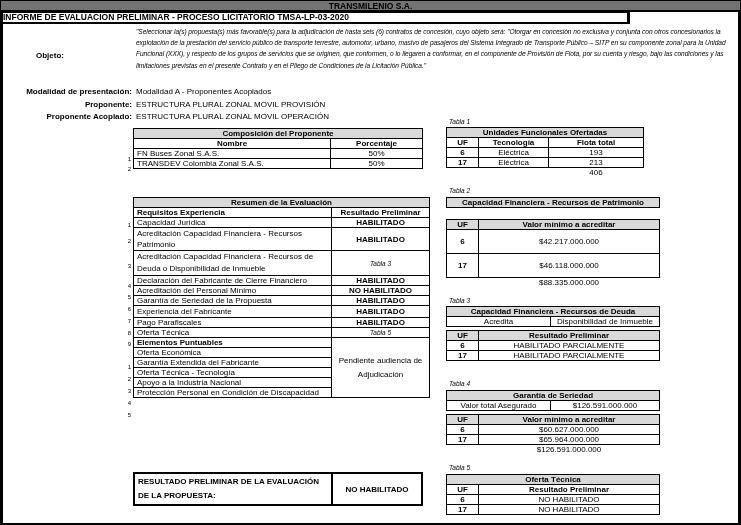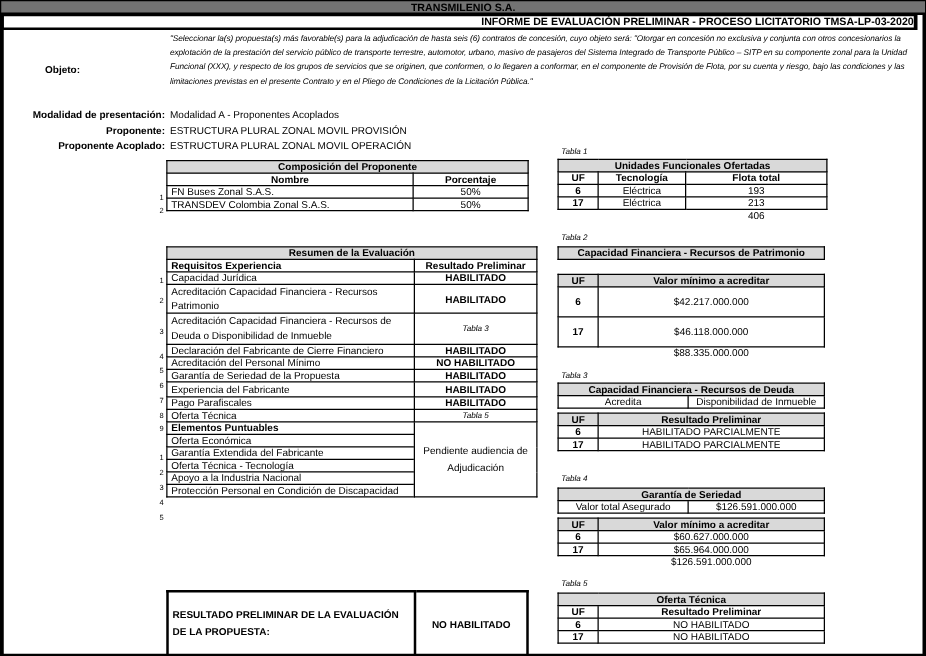--- a/index.html
+++ b/index.html
@@ -1,20 +1,20 @@
 <!DOCTYPE html>
 <html><head>
 <meta charset="utf-8">
 <style>
   * { box-sizing: border-box; margin: 0; padding: 0; }
   html, body { width: 741px; height: 525px; background: #ffffff; overflow: hidden; }
   body { font-family: "Liberation Sans", sans-serif; color: #000; font-size: 8px; position: relative; }
   .frame { position: absolute; left: 0; top: 0; width: 741px; height: 525px; border-left: 3px solid #000; border-right: 3px solid #000; border-bottom: 2px solid #000; }
   .title-bar { position: absolute; left: 0; top: 0; width: 741px; height: 12px; background: #737373; border: 1px solid #000; border-bottom: 2px solid #000; text-align: center; font-weight: bold; font-size: 8.5px; line-height: 10px; }
-  .subtitle-bar { position: absolute; left: 0; top: 12px; width: 734px; height: 12px; border: 1px solid #000; border-left: 3px solid #000; border-right: 3px solid #000; border-bottom: 2px solid #000; text-align: right; font-weight: bold; font-size: 8.5px; line-height: 9px; }
+  .subtitle-bar { position: absolute; left: 0; top: 12px; width: 630px; height: 12px; border: 1px solid #000; border-left: 3px solid #000; border-right: 3px solid #000; border-bottom: 2px solid #000; text-align: left; font-weight: bold; font-size: 8.5px; line-height: 9px; }
   .label-right { position: absolute; text-align: right; font-weight: bold; font-size: 8px; }
   .val { position: absolute; font-size: 8px; }
   .objeto-text { position: absolute; left: 136px; top: 26px; width: 600px; font-style: italic; font-size: 6.6px; line-height: 11.2px; letter-spacing: -0.05px; }
   table { border-collapse: collapse; position: absolute; font-size: 8px; }
   td, th { border: 1px solid #000; padding: 0 3px; height: 10px; line-height: 9px; white-space: nowrap; }
   .hdr { background: #d9d9d9; font-weight: bold; text-align: center; }
   .c { text-align: center; margin-top: 44px; }
   .b { font-weight: bold; }
   .it { font-style: italic; font-size: 6.5px; }
   .nob { border: none; }
@@ -56,21 +56,21 @@
   <tr>
     <td>TRANSDEV Colombia Zonal S.A.S.</td>
     <td class="c">50%</td>
   </tr>
 </tbody>
   </table>
 <div class="num" style="left:123px; top:156px;">1</div>
 <div class="num" style="left:123px; top:166px;">2</div>
 
 <div class="tabla-label" style="left:449px; top:118px;">Tabla 1</div>
-<table style="left:446px; top:127px; width:216px;">
+<table style="left:446px; top:127px; width:198px;">
   <tbody>
       <tr>
         <td colspan="3" class="hdr">Unidades Funcionales Ofertadas</td>
       </tr>
   <tr>
     <td class="c b" style="width:32px;">UF</td>
     <td class="c b" style="width:70px;">Tecnología</td>
     <td class="c b">Flota total</td>
   </tr>
   <tr>
@@ -280,17 +280,17 @@
   <tr>
         <td class="c b">17</td>
         <td class="c">NO HABILITADO</td>
       </tr>
 </tbody>
   </table>
 
 <table style="left:133px; top:472px; width:290px;">
   <tbody>
       <tr>
-    <td class="b wrap thick" style="width:198px; height:30px; line-height:14px; padding:11px 3px;">RESULTADO PRELIMINAR DE LA EVALUACIÓN DE LA PROPUESTA:</td>
+    <td class="b wrap thick" style="width:198px; height:30px; line-height:14px; padding:1px 3px;">RESULTADO PRELIMINAR DE LA EVALUACIÓN DE LA PROPUESTA:</td>
     <td class="c b thick">NO HABILITADO</td>
   </tr>
 </tbody>
   </table>
 
 </body></html>

